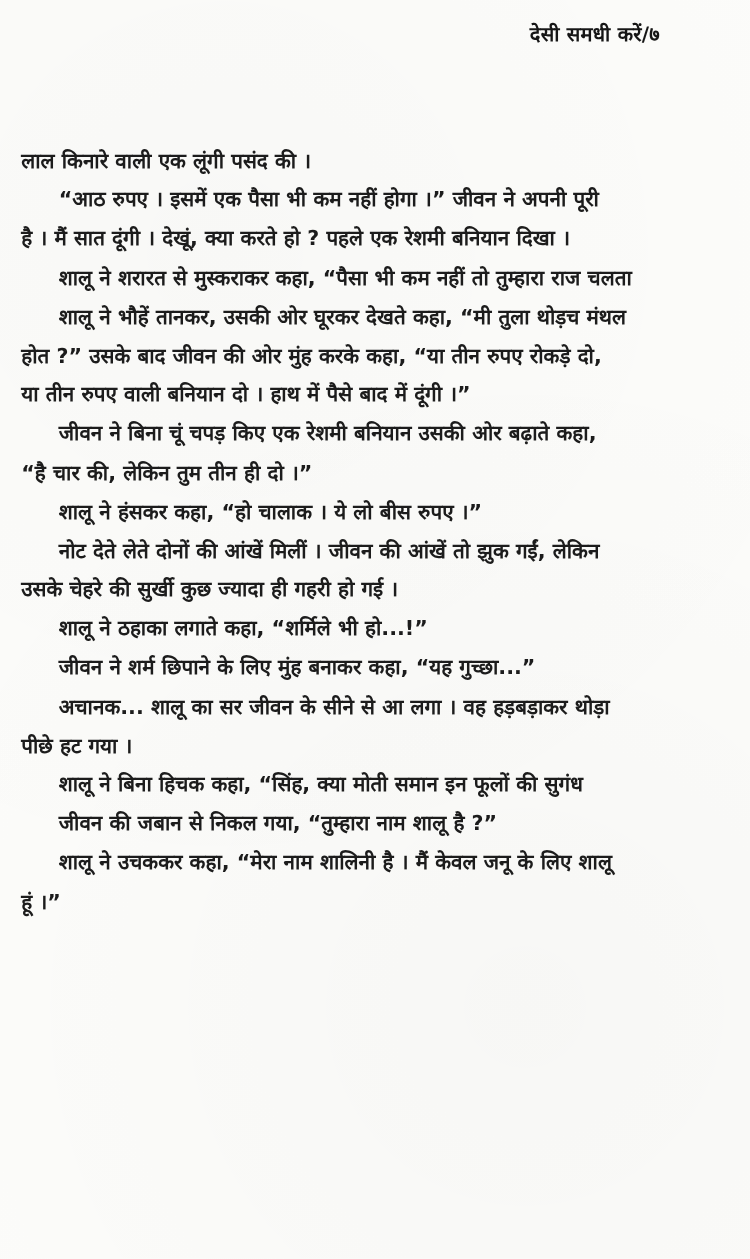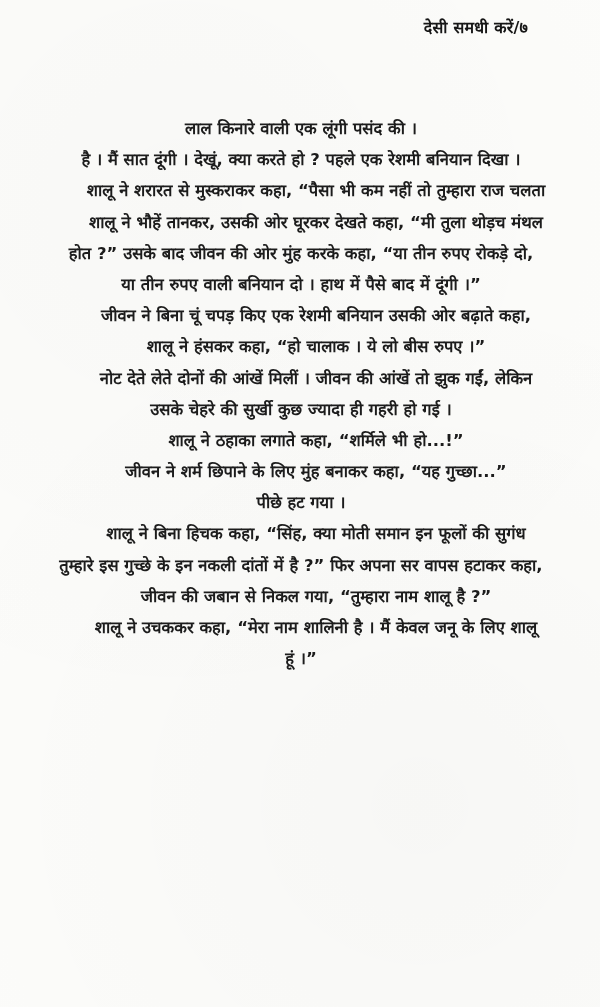--- a/index.html
+++ b/index.html
@@ -40,45 +40,46 @@
       top: 113px;
       width: 568px;
     }
     .line {
       height: 31.2px;
       line-height: 31.2px;
       font-size: 16.5px;
       font-weight: bold;
       white-space: nowrap;
       color: #1c1c1c;
-      text-align: center;
     }
     .line.indent {
       padding-left: 30px;
     }
   </style>
 </head>
 <body>
 
 <div class="page">
   <div class="running-header">देसी समधी करें/७</div>
 
   <div class="body-text">
     <div class="line">लाल किनारे वाली एक लूंगी पसंद की ।</div>
+    <div class="line indent">“आठ रुपए । इसमें एक पैसा भी कम नहीं होगा ।” जीवन ने अपनी पूरी</div>
     <div class="line">है । मैं सात दूंगी । देखूं, क्या करते हो ? पहले एक रेशमी बनियान दिखा ।</div>
     <div class="line indent">शालू ने शरारत से मुस्कराकर कहा, “पैसा भी कम नहीं तो तुम्हारा राज चलता</div>
     <div class="line indent">शालू ने भौहें तानकर, उसकी ओर घूरकर देखते कहा, “मी तुला थोड़च मंथल</div>
     <div class="line">होत ?” उसके बाद जीवन की ओर मुंह करके कहा, “या तीन रुपए रोकड़े दो,</div>
     <div class="line">या तीन रुपए वाली बनियान दो । हाथ में पैसे बाद में दूंगी ।”</div>
     <div class="line indent">जीवन ने बिना चूं चपड़ किए एक रेशमी बनियान उसकी ओर बढ़ाते कहा,</div>
+    <div class="line">“है चार की, लेकिन तुम तीन ही दो ।”</div>
     <div class="line indent">शालू ने हंसकर कहा, “हो चालाक । ये लो बीस रुपए ।”</div>
     <div class="line indent">नोट देते लेते दोनों की आंखें मिलीं । जीवन की आंखें तो झुक गईं, लेकिन</div>
     <div class="line">उसके चेहरे की सुर्खी कुछ ज्यादा ही गहरी हो गई ।</div>
     <div class="line indent">शालू ने ठहाका लगाते कहा, “शर्मिले भी हो...!”</div>
     <div class="line indent">जीवन ने शर्म छिपाने के लिए मुंह बनाकर कहा, “यह गुच्छा...”</div>
+    <div class="line indent">अचानक... शालू का सर जीवन के सीने से आ लगा । वह हड़बड़ाकर थोड़ा</div>
     <div class="line">पीछे हट गया ।</div>
     <div class="line indent">शालू ने बिना हिचक कहा, “सिंह, क्या मोती समान इन फूलों की सुगंध</div>
-    <div class="line">तुम्हारे इस गुच्छे के इन नकली दांतों में है ?” फिर अपना सर वापस हटाकर कहा,</div>
     <div class="line indent">जीवन की जबान से निकल गया, “तुम्हारा नाम शालू है ?”</div>
     <div class="line indent">शालू ने उचककर कहा, “मेरा नाम शालिनी है । मैं केवल जनू के लिए शालू</div>
     <div class="line">हूं ।”</div>
   </div>
 </div>
 
 </body></html>

